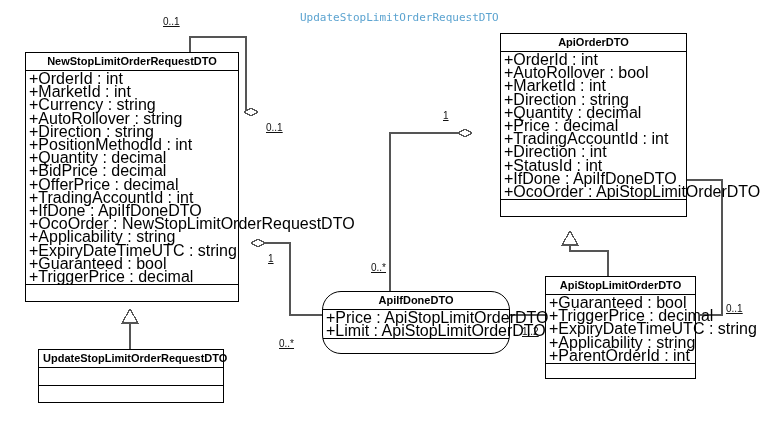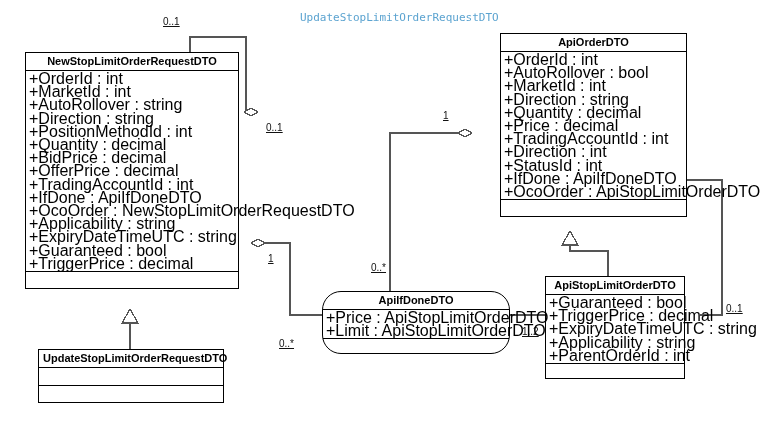--- a/index.html
+++ b/index.html
@@ -94,20 +94,21 @@
   <div class="mult" style="left:681px;top:192px;">1</div>
   <div class="mult" style="left:726px;top:303px;">0..1</div>
   <div class="mult" style="left:493px;top:326px;">1</div>
   <div class="mult" style="left:522px;top:326px;">1..2</div>
 
   <div class="umlclass" style="left:25px;top:52px;width:214px;">
     <div class="cls-name">NewStopLimitOrderRequestDTO</div>
     <div class="cls-attrs">
       <div class="attr">+OrderId : int</div>
       <div class="attr">+MarketId : int</div>
+      <div class="attr">+Currency : string</div>
       <div class="attr">+AutoRollover : string</div>
       <div class="attr">+Direction : string</div>
       <div class="attr">+PositionMethodId : int</div>
       <div class="attr">+Quantity : decimal</div>
       <div class="attr">+BidPrice : decimal</div>
       <div class="attr">+OfferPrice : decimal</div>
       <div class="attr">+TradingAccountId : int</div>
       <div class="attr">+IfDone : ApiIfDoneDTO</div>
       <div class="attr">+OcoOrder : NewStopLimitOrderRequestDTO</div>
       <div class="attr">+Applicability : string</div>
@@ -129,21 +130,21 @@
       <div class="attr">+Price : decimal</div>
       <div class="attr">+TradingAccountId : int</div>
       <div class="attr">+Direction : int</div>
       <div class="attr">+StatusId : int</div>
       <div class="attr">+IfDone : ApiIfDoneDTO</div>
       <div class="attr">+OcoOrder : ApiStopLimitOrderDTO</div>
     </div>
     <div class="cls-ops" style="height:16px;"></div>
   </div>
 
-  <div class="umlclass" style="left:545px;top:276px;width:140px;">
+  <div class="umlclass" style="left:545px;top:276px;width:151px;">
     <div class="cls-name">ApiStopLimitOrderDTO</div>
     <div class="cls-attrs">
       <div class="attr">+Guaranteed : bool</div>
       <div class="attr">+TriggerPrice : decimal</div>
       <div class="attr">+ExpiryDateTimeUTC : string</div>
       <div class="attr">+Applicability : string</div>
       <div class="attr">+ParentOrderId : int</div>
     </div>
     <div class="cls-ops" style="height:14px;"></div>
   </div>

